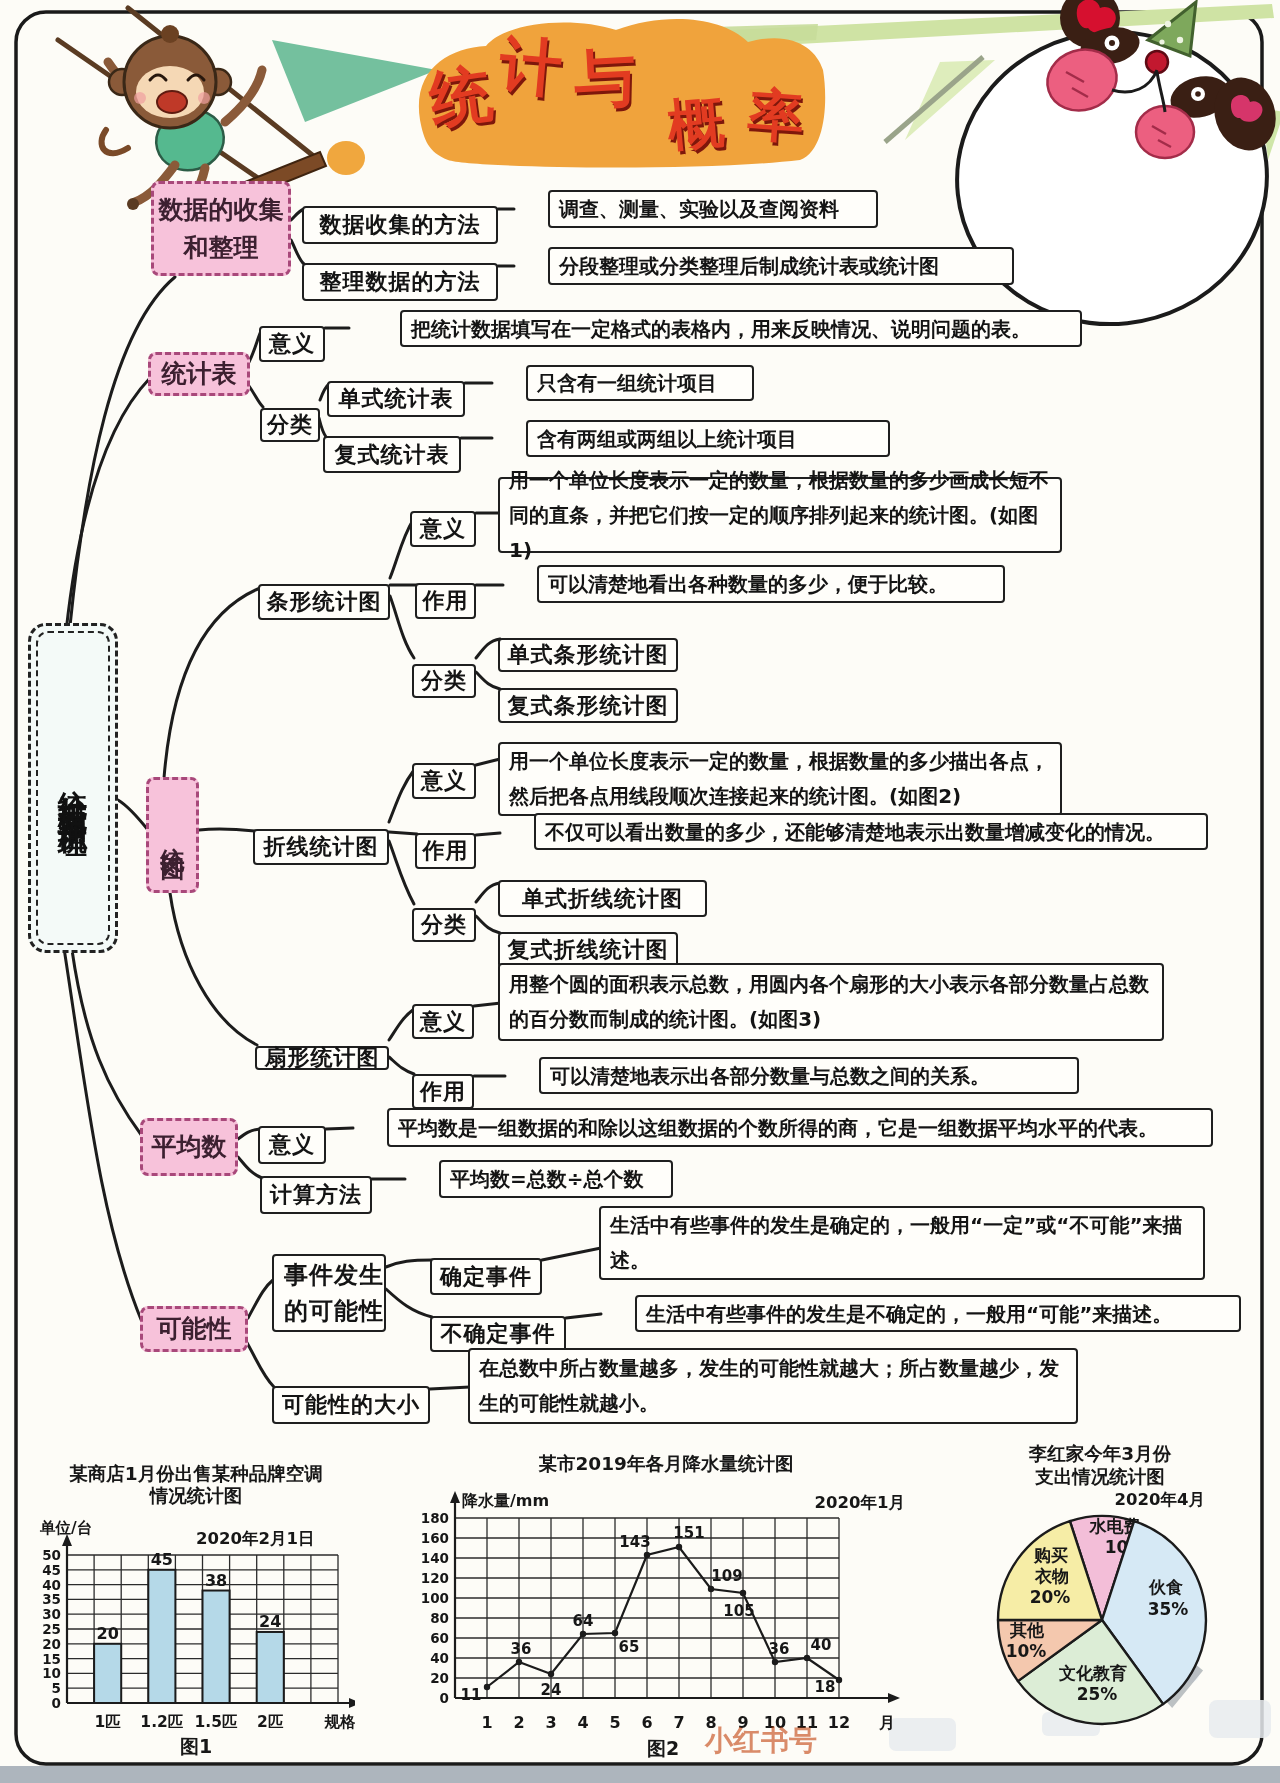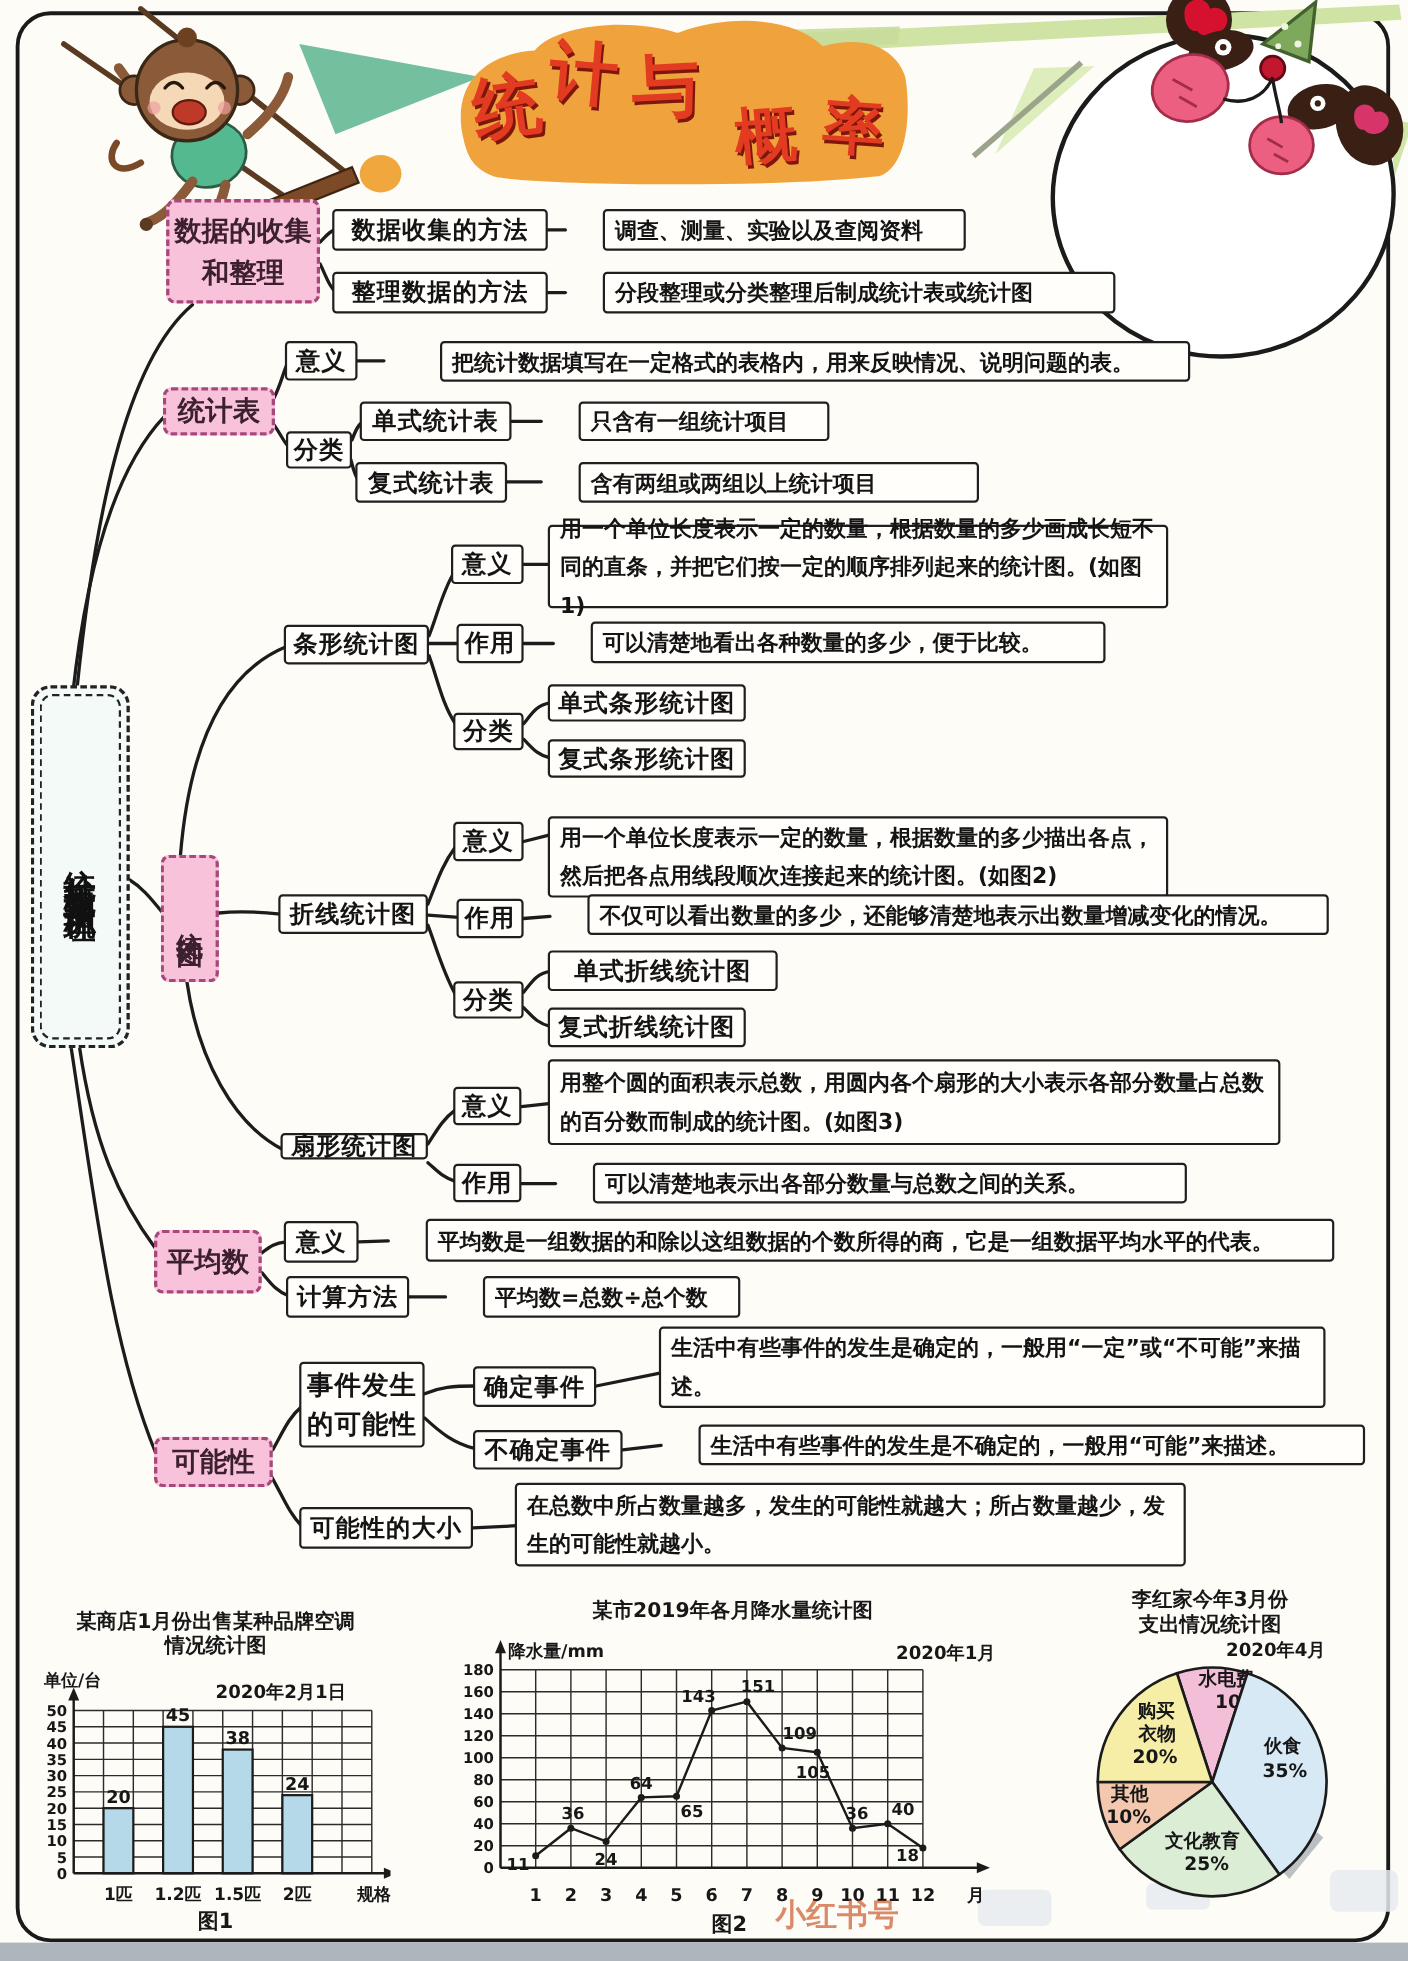--- a/index.html
+++ b/index.html
@@ -1,21 +1,21 @@
 <!DOCTYPE html>
 <html><head>
 <meta charset="utf-8">
 <style>
   html,body{margin:0;padding:0;}
   body{width:1280px;height:1783px;position:relative;overflow:hidden;
        background:#fdfcf7;font-family:"DejaVu Sans","Liberation Sans",sans-serif;}
   #decor{position:absolute;left:0;top:0;z-index:1;}
   .b{position:absolute;z-index:3;background:#fffefa;border:2.5px solid #1f1f1f;border-radius:4px;
      box-sizing:border-box;display:flex;align-items:center;color:#141414;font-weight:700;}
-  .k{justify-content:center;text-align:center;font-size:22px;letter-spacing:1px;}
+  .k{justify-content:center;text-align:right;font-size:22px;letter-spacing:1px;margin-top:16px;}
   .v{padding:1px 9px;font-size:20px;line-height:1.5;letter-spacing:0px;margin-left:36px;}
   .v2{padding:2px 9px;font-size:20px;line-height:35px;}
   .pink{position:absolute;z-index:3;background:#f7c2da;border:3px dashed #a8487a;border-radius:8px;
      box-sizing:border-box;display:flex;align-items:center;justify-content:center;text-align:center;
      color:#3c2030;font-weight:700;font-size:25px;line-height:38px;}
   .pinkv{writing-mode:vertical-rl;letter-spacing:5px;font-size:24px;line-height:1;}
   .root{position:absolute;z-index:3;border:3px dashed #222;border-radius:18px;background:#f4faf8;
      box-sizing:border-box;padding:5px;}
   .root-in{border:2.5px dashed #222;border-radius:12px;width:100%;height:100%;box-sizing:border-box;
      display:flex;align-items:center;justify-content:center;writing-mode:vertical-rl;

